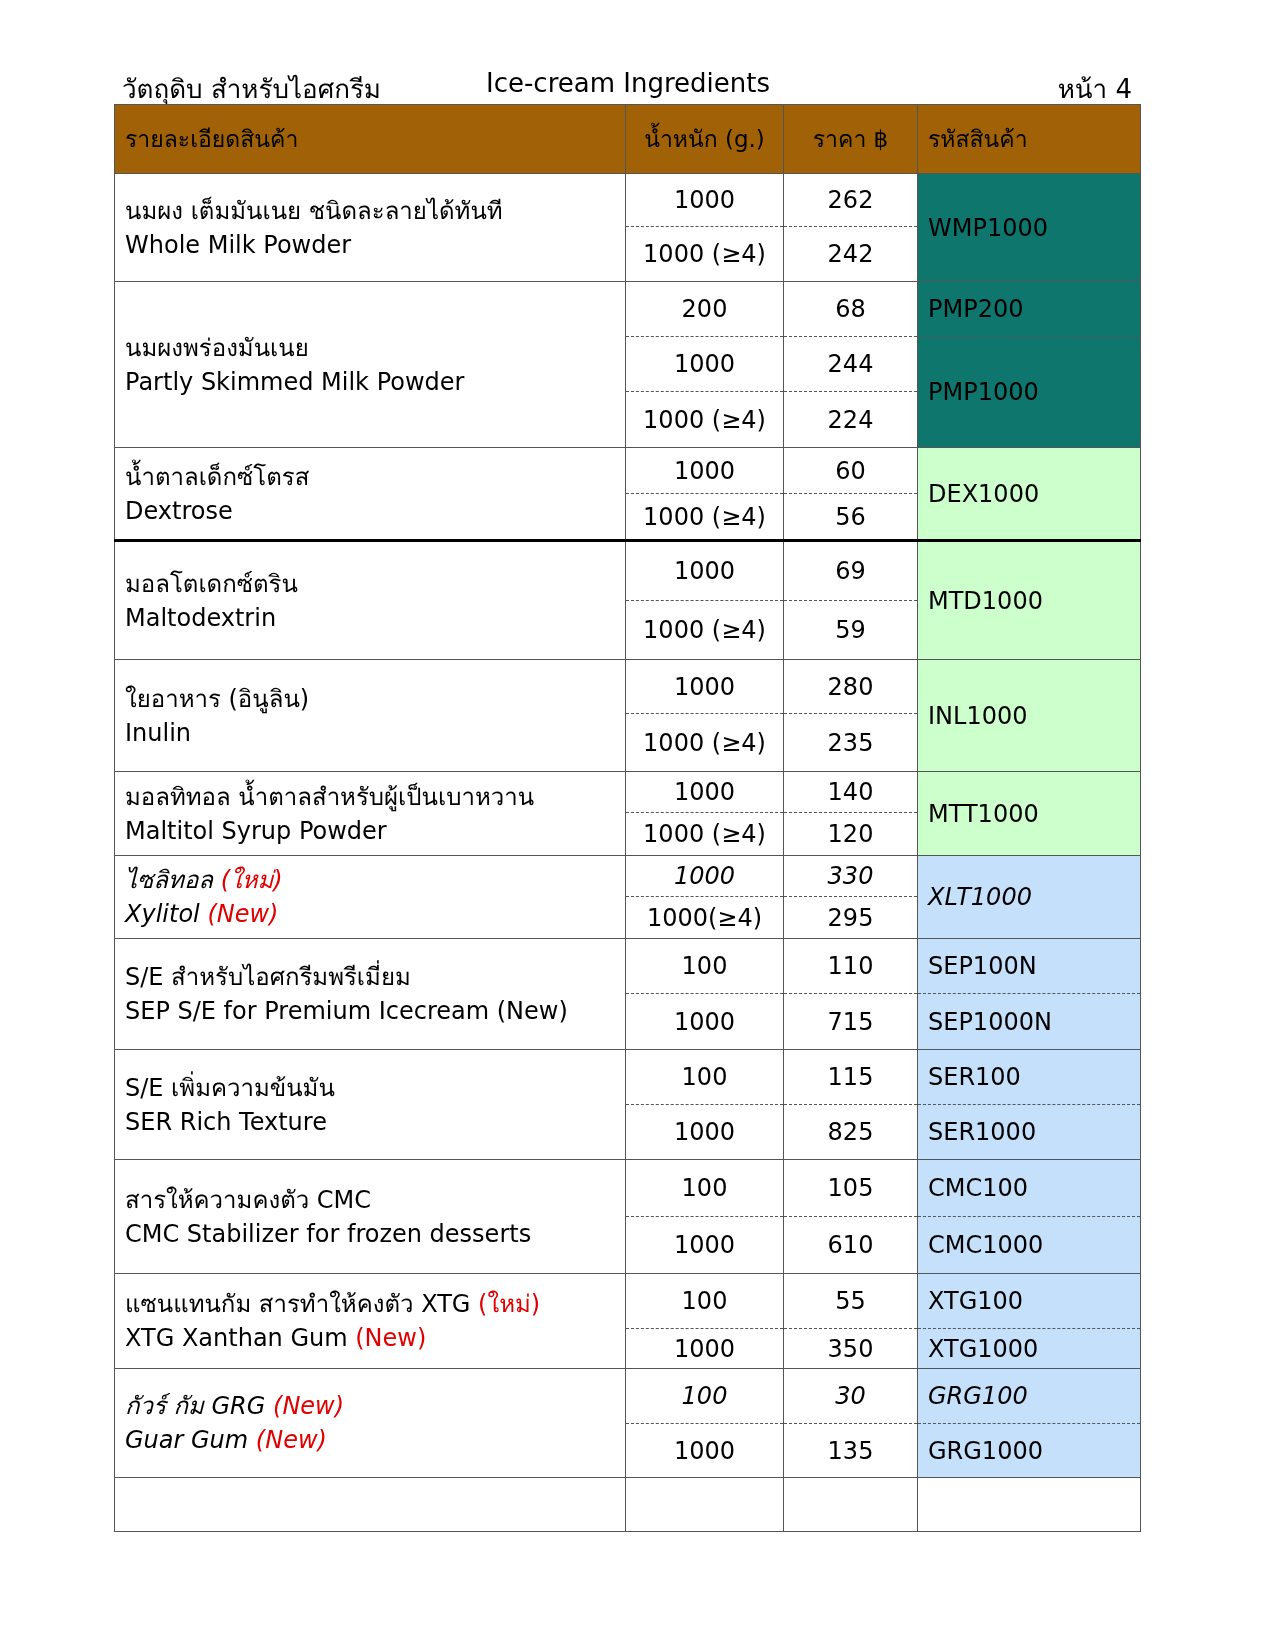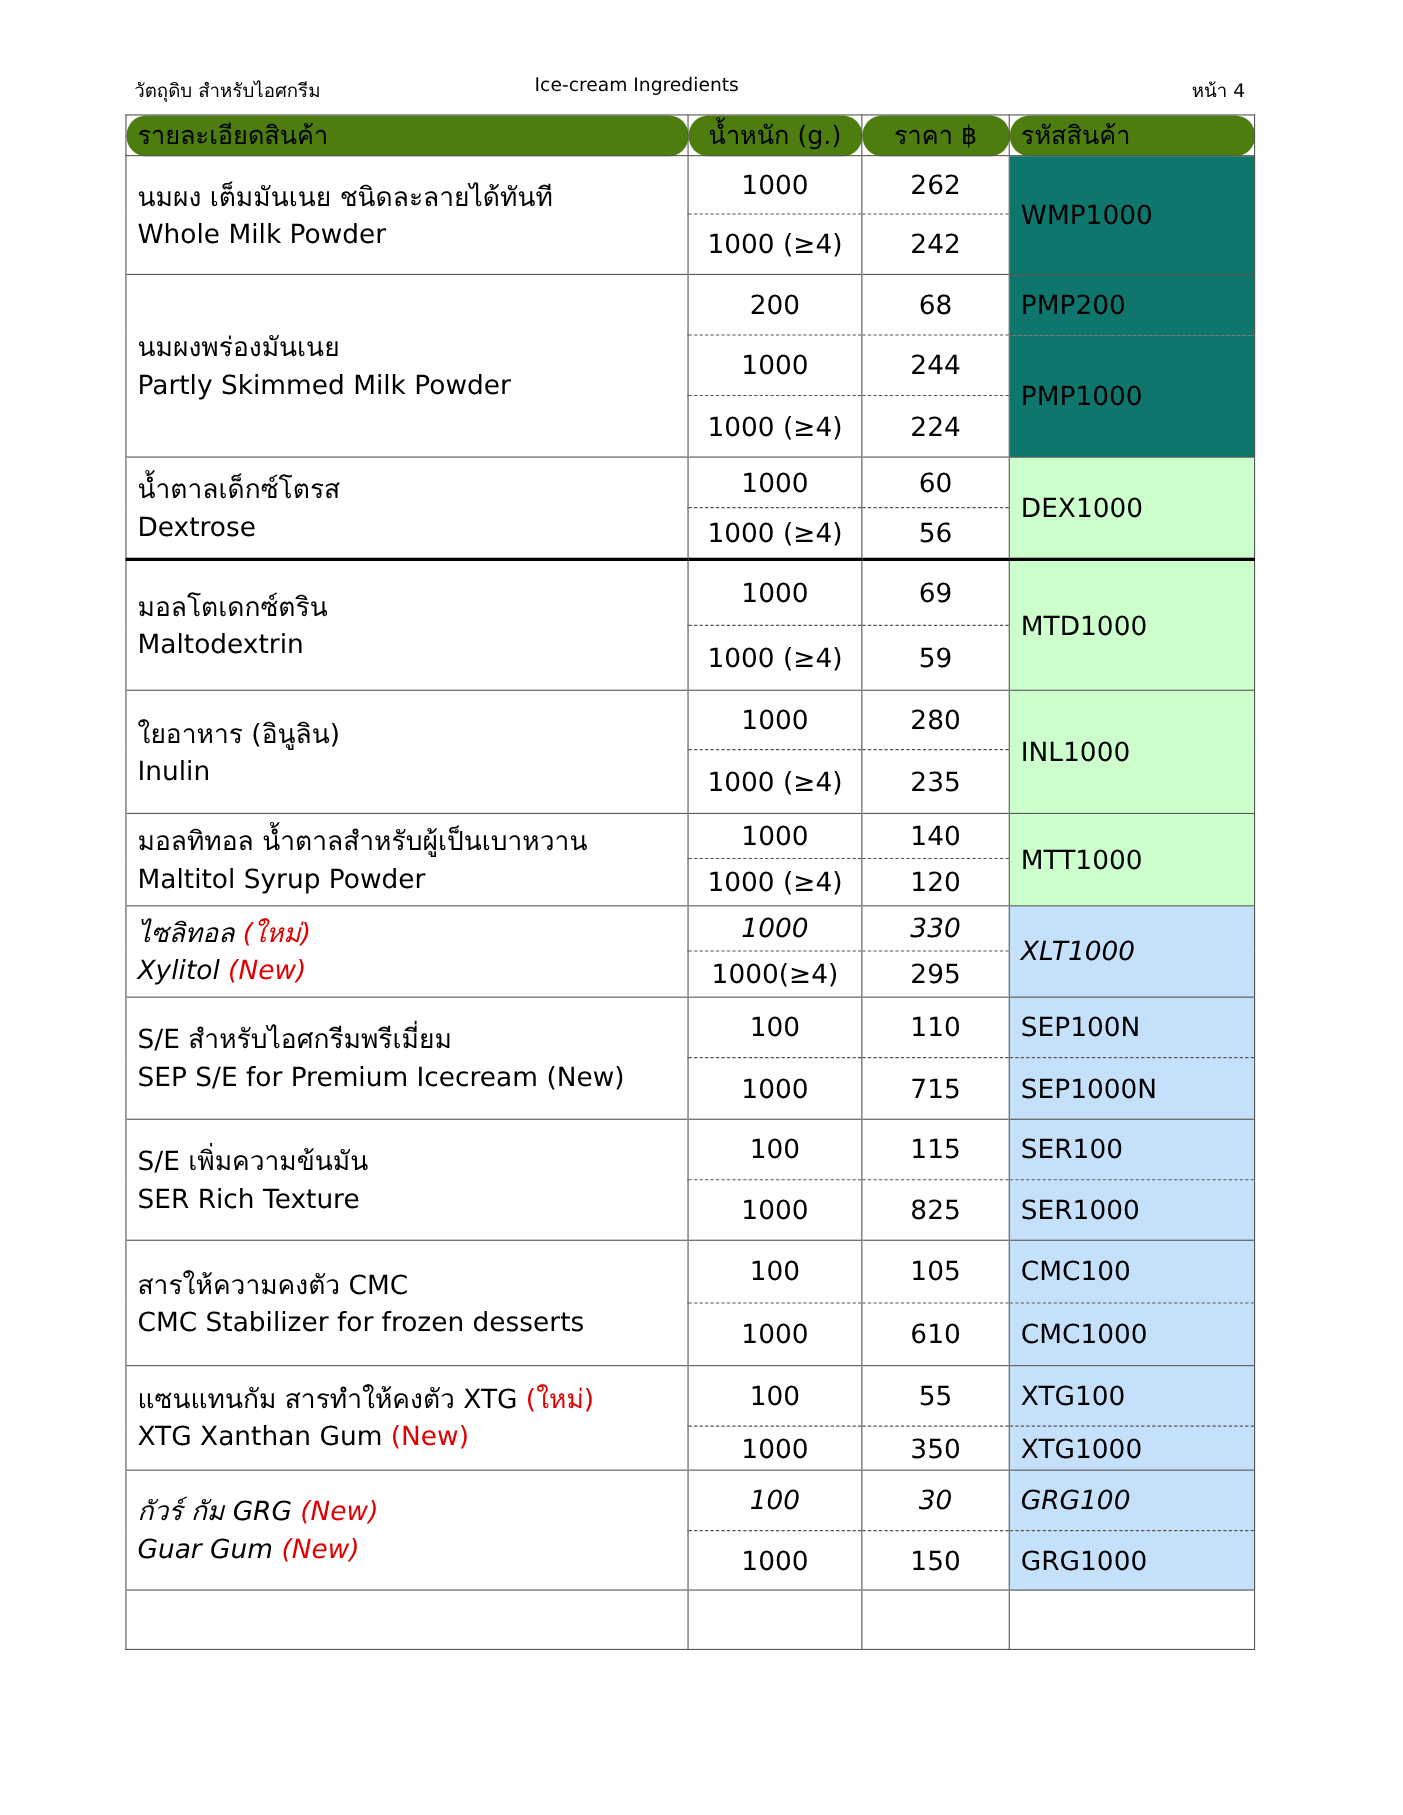--- a/index.html
+++ b/index.html
@@ -1,28 +1,28 @@
 <!DOCTYPE html>
 <html><head>
 <meta charset="utf-8">
 <style>
   html, body { margin: 0; padding: 0; background: #ffffff; }
   body { width: 1275px; height: 1650px; position: relative; overflow: hidden;
          font-family: "DejaVu Sans", "Liberation Sans", sans-serif; color: #000; }
-  .title-row { position: absolute; top: 68px; left: 114px; width: 1026px; height: 34px; font-size: 17px; }
+  .title-row { position: absolute; top: 68px; left: 114px; width: 1026px; height: 34px; font-size: 26px; }
   .title-row span { position: absolute; top: 0; white-space: nowrap; }
   .t-left { left: 8px; }
   .t-center { left: 372px; }
   .t-right { right: 8px; }
   table.sheet { position: absolute; top: 104px; left: 114px; width: 1026px;
                 border-collapse: collapse; table-layout: fixed; font-size: 24px; }
   table.sheet td { border-left: 1.5px solid #555; border-right: 1.5px solid #555; padding: 0; vertical-align: middle; }
   col.c1 { width: 511px; } col.c2 { width: 158px; } col.c3 { width: 134px; } col.c4 { width: 223px; }
-  tr.hdr td { background: #4d7c0f; height: 32px; border-top: 1.5px solid #555; border-bottom: 1.5px solid #555;
-              font-size: 23px; padding: 0 10px; border-radius: 18px; }
+  tr.hdr td { background: #a16207; height: 32px; border-top: 1.5px solid #555; border-bottom: 1.5px solid #555;
+              font-size: 23px; padding: 16px 10px; }
   tr.hdr td.center { text-align: center; }
   td.desc { padding-left: 10px !important; line-height: 34px; font-size: 24px; }
   td.num { text-align: center; }
   td.code { padding-left: 10px !important; }
   .yellow { background: #0f766e; }
   .green { background: #ccffcc; }
   .blue { background: #c5e0fa; }
   tr.grp-top td { border-top: 1.5px solid #555; }
   tr.grp-top-thick td { border-top: 3px solid #000; }
   tr.dash td.num, tr.dash td.dcode { border-top: 1.5px dashed #555; }
@@ -208,21 +208,21 @@
         <td class="desc" rowspan="2">
           <div><span>กัวร์ กัม GRG </span><span class="new">(New)</span></div>
           <div><span>Guar Gum </span><span class="new">(New)</span></div>
         </td>
         <td class="num">100</td>
         <td class="num">30</td>
         <td class="code blue" rowspan="1">GRG100</td>
       </tr>
       <tr class="dash" style="height: 54px;">
         <td class="num">1000</td>
-        <td class="num">150</td>
+        <td class="num">135</td>
         <td class="code blue dcode" rowspan="1" style="border-top: 1.5px dashed rgb(85, 85, 85);">GRG1000</td>
       </tr>
       <tr class="grp-top last" style="height: 54px;">
         <td></td>
         <td></td>
         <td></td>
         <td></td>
       </tr>
     </tbody>
 </table>

